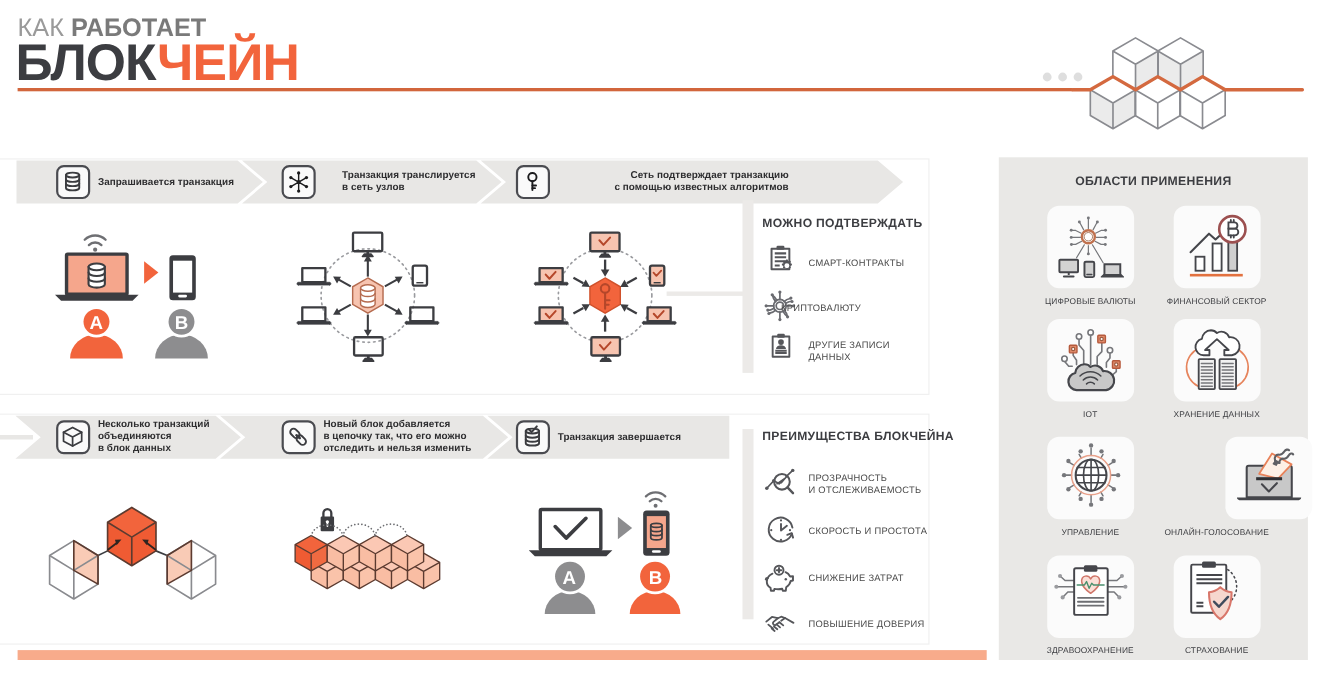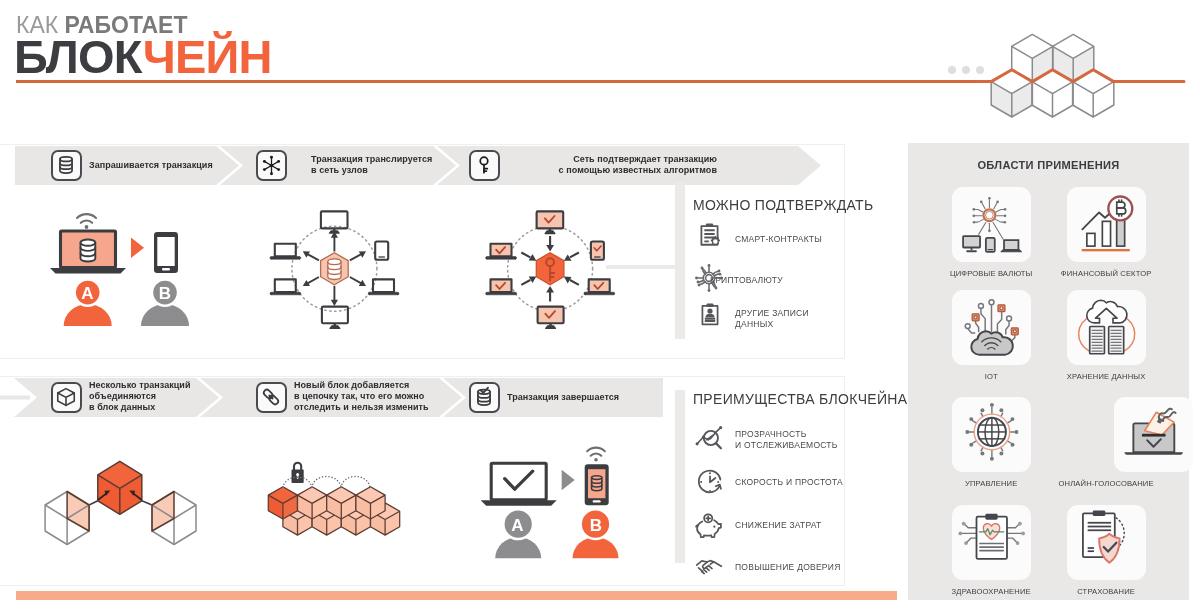--- a/index.html
+++ b/index.html
@@ -12,21 +12,21 @@
   #kicker .k1{color:#9a9a9a;font-weight:400;}
   #kicker .k2{color:#7a7a7a;font-weight:bold;}
   #maintitle{position:absolute;left:14px;top:33px;font-size:47px;font-weight:bold;letter-spacing:-.8px;line-height:47px;white-space:nowrap;}
   #maintitle .m1{color:#3c3d41;}
   #maintitle .m2{color:#f2643c;}
   #headrule{position:absolute;left:16px;top:80px;width:959px;height:3.4px;background:#d2663c;}
   #dots{position:absolute;left:948px;top:66px;width:46px;height:10px;}
   #dots i{display:block;float:left;width:8px;height:8px;border-radius:50%;background:#dedede;margin-right:6px;}
   #logo{position:absolute;left:0;top:0;width:1200px;height:612px;overflow:visible;}
   .white-panel{position:absolute;background:#fff;border:1px solid #f1f1f1;}
-  .panel-title{position:absolute;font-size:14px;font-weight:normal;color:#3c3d41;letter-spacing:.3px;white-space:nowrap;}
+  .panel-title{position:absolute;font-size:11px;font-weight:bold;color:#3c3d41;letter-spacing:.3px;white-space:nowrap;}
   .feat-label{position:absolute;font-size:8.5px;color:#4a4a4a;letter-spacing:.25px;line-height:10.5px;}
 
   
   #apps{position:absolute;left:908px;top:143px;width:281px;height:457px;background:#e9e8e6;}
   #apps-title{position:absolute;left:0;top:16px;width:281px;text-align:center;font-size:11.1px;font-weight:bold;color:#3c3d41;letter-spacing:.3px;}
   .app{position:absolute;width:79px;border-radius:25px;}
   .app .tile{width:79px;height:75px;background:#fbfbfb;border-radius:11px;position:relative;}
   .app .cap{position:absolute;left:-25px;top:82px;width:129px;text-align:center;font-size:7.6px;color:#3c3d41;letter-spacing:.15px;white-space:nowrap;}
 
   .stepbox{position:absolute;}

